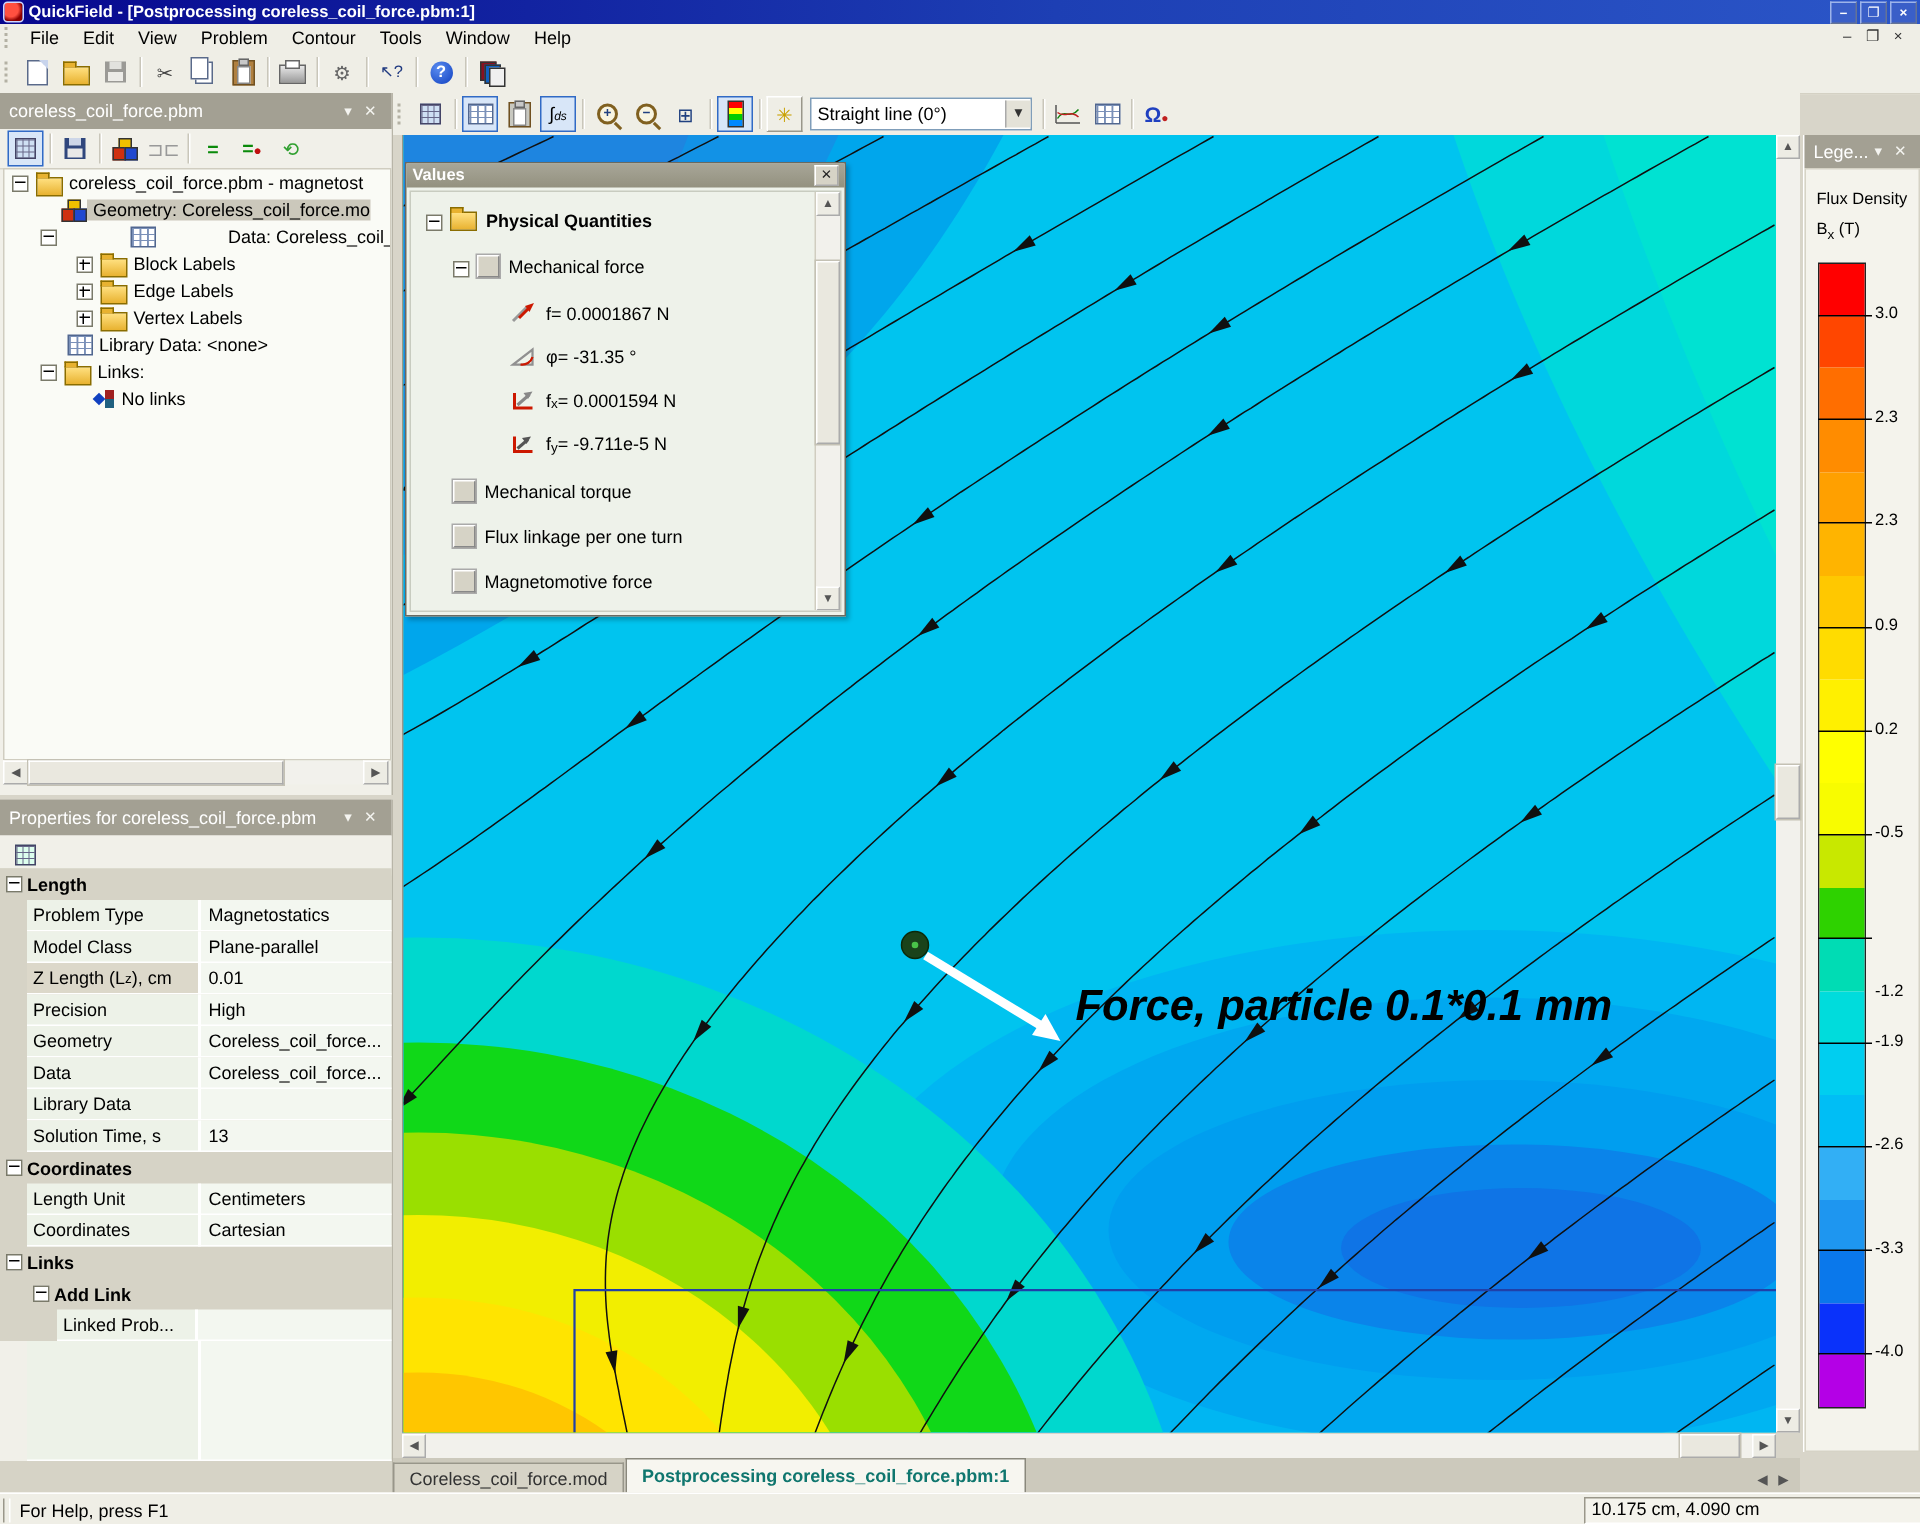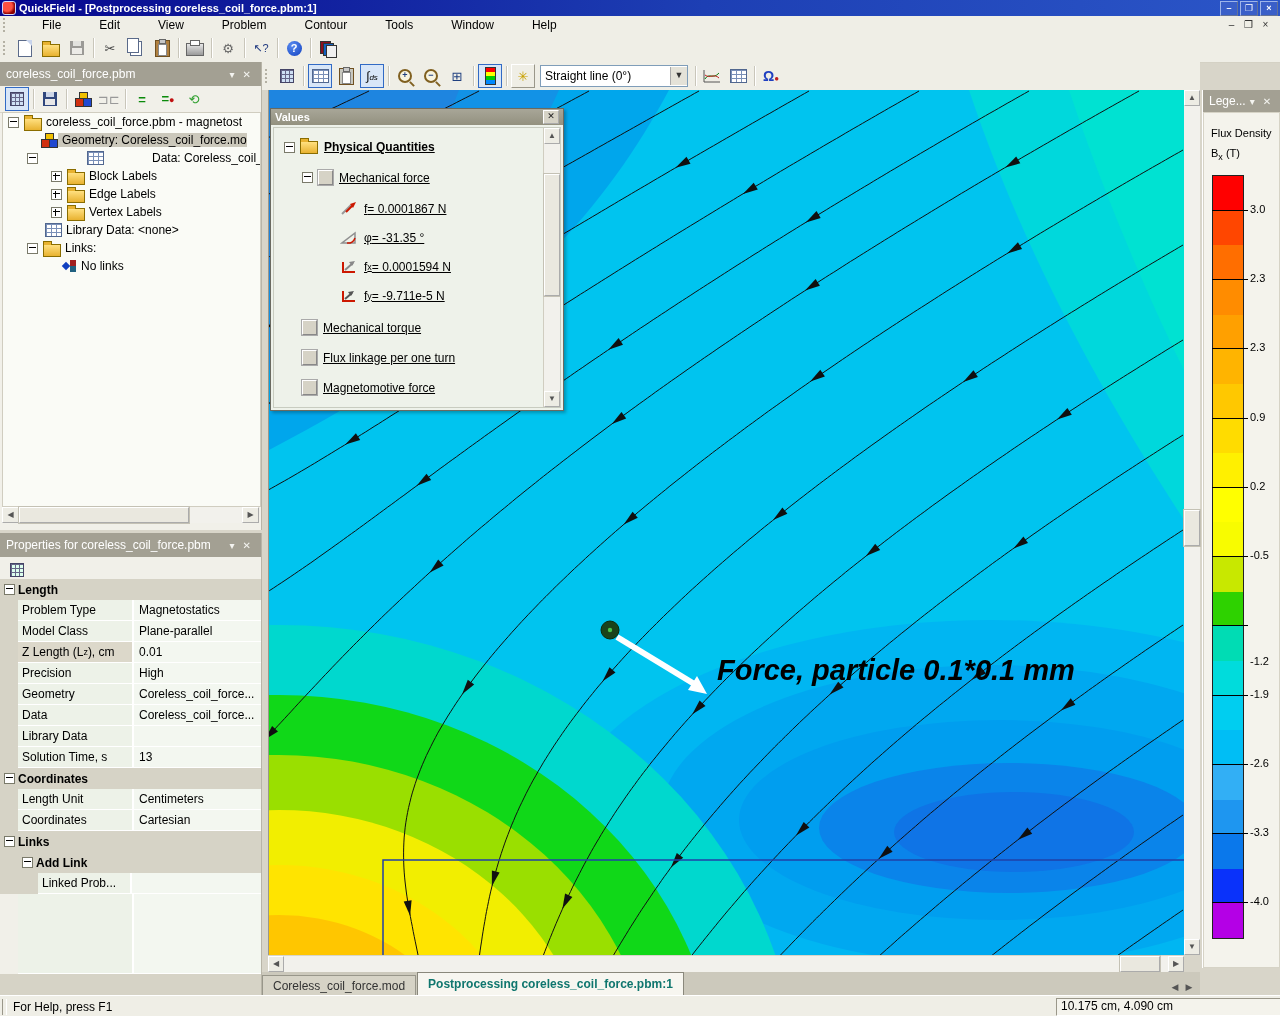--- a/index.html
+++ b/index.html
@@ -8,21 +8,21 @@
   
   #titlebar{left:0;top:0;width:1280px;height:16px;background:linear-gradient(90deg,#07078e,#1d3fb4 55%,#2b56c8);
     color:#fff;display:flex;align-items:center;font-weight:bold;font-size:11px;}
   .app-icon{width:12px;height:12px;margin:0 3px 0 2px;border-radius:3px;
     background:radial-gradient(circle at 35% 35%,#ff5040 0 45%,#8b0000 70%);border:1px solid #cfd8ff;}
   .tb-btns{margin-left:auto;display:flex;margin-right:2px;}
   .tb-btn{width:16px;height:13px;margin-left:2px;background:#3a5fc8;border:1px outset #9db4ea;
     color:#fff;font-size:9px;line-height:12px;text-align:center;font-weight:bold;}
   
   #menubar{left:0;top:16px;width:1280px;height:18px;background:#EFEEE6;border-bottom:1px solid #d9d6ca;
-    display:flex;align-items:center;color:#000;gap:22px;}
+    display:flex;align-items:center;color:#000;}
   .menu-item{padding:1px 8px;}
   .menu-grip{width:4px;height:14px;margin:0 3px;border-left:2px dotted #b4b1a4;}
   .mdi-btns{margin-left:auto;display:flex;margin-right:6px;color:#333;}
   .mdi-btn{width:17px;height:14px;text-align:center;font-size:10px;line-height:13px;}
   
   .toolbar{background:#EFEEE6;display:flex;align-items:center;}
   #maintoolbar{left:0;top:34px;width:1280px;height:28px;border-bottom:1px solid #d4d1c4;}
   .tbtn{width:24px;height:24px;margin:0 1px;display:flex;align-items:center;justify-content:center;position:relative;}
   .tbtn.pressed{border:1px solid #316AC5;background:#D8E6F8;width:22px;height:22px;}
   .tbtn.raised{border:1px solid #fff;border-right-color:#9a978a;border-bottom-color:#9a978a;width:22px;height:22px;}
@@ -119,21 +119,21 @@
   #statusbar{left:0;top:995px;width:1280px;height:21px;background:#EFEEE6;border-top:1px solid #fff;display:flex;align-items:center;}
   .st-grip{width:3px;height:16px;border-left:1px solid #9a978a;border-right:1px solid #fff;margin-left:2px;margin-right:6px;}
   .st-box{position:absolute;left:1056px;top:2px;width:221px;height:16px;border:1px solid #9a978a;border-bottom-color:#fff;border-right-color:#fff;
     background:#F4F3EC;padding-left:4px;line-height:15px;}
   
   #valueswin{left:270px;top:108px;width:292px;height:301px;background:#EEF2EA;border:1px solid #6a6a60;box-shadow:2px 2px 3px rgba(0,0,0,.25);}
   #valueswin .vtitle{height:16px;background:linear-gradient(#a8a698,#93917f);color:#fff;font-weight:bold;font-size:11px;
     display:flex;align-items:center;padding:0 4px;}
   .vclose{margin-left:auto;width:14px;height:12px;background:#d6d3c6;border:1px outset #fff;color:#222;font-size:9px;line-height:11px;text-align:center;}
   .vbody{position:absolute;left:2px;top:18px;right:2px;bottom:2px;background:#EEF2EA;border:1px solid #c8ccc0;overflow:hidden;}
-  .vrow{position:absolute;display:flex;align-items:center;white-space:nowrap;text-decoration:underline;}
+  .vrow{position:absolute;display:flex;align-items:flex-end;white-space:nowrap;}
   .vw-check{width:13px;height:13px;background:#D6D3C6;border:1px solid #888;border-top-color:#fff;border-left-color:#fff;box-shadow:0 0 0 1px #aaa;margin-right:6px;flex:none;}
   #vscroll2{position:absolute;right:0;top:0;width:16px;bottom:0;background:#F2F1EC;border-left:1px solid #d0cdc0;}
 </style>
 </head>
 <body>
 
 <div class="abs" id="titlebar">
   <span class="app-icon"></span>
   <span>QuickField - [Postprocessing coreless_coil_force.pbm:1]</span>
   <span class="tb-btns">

